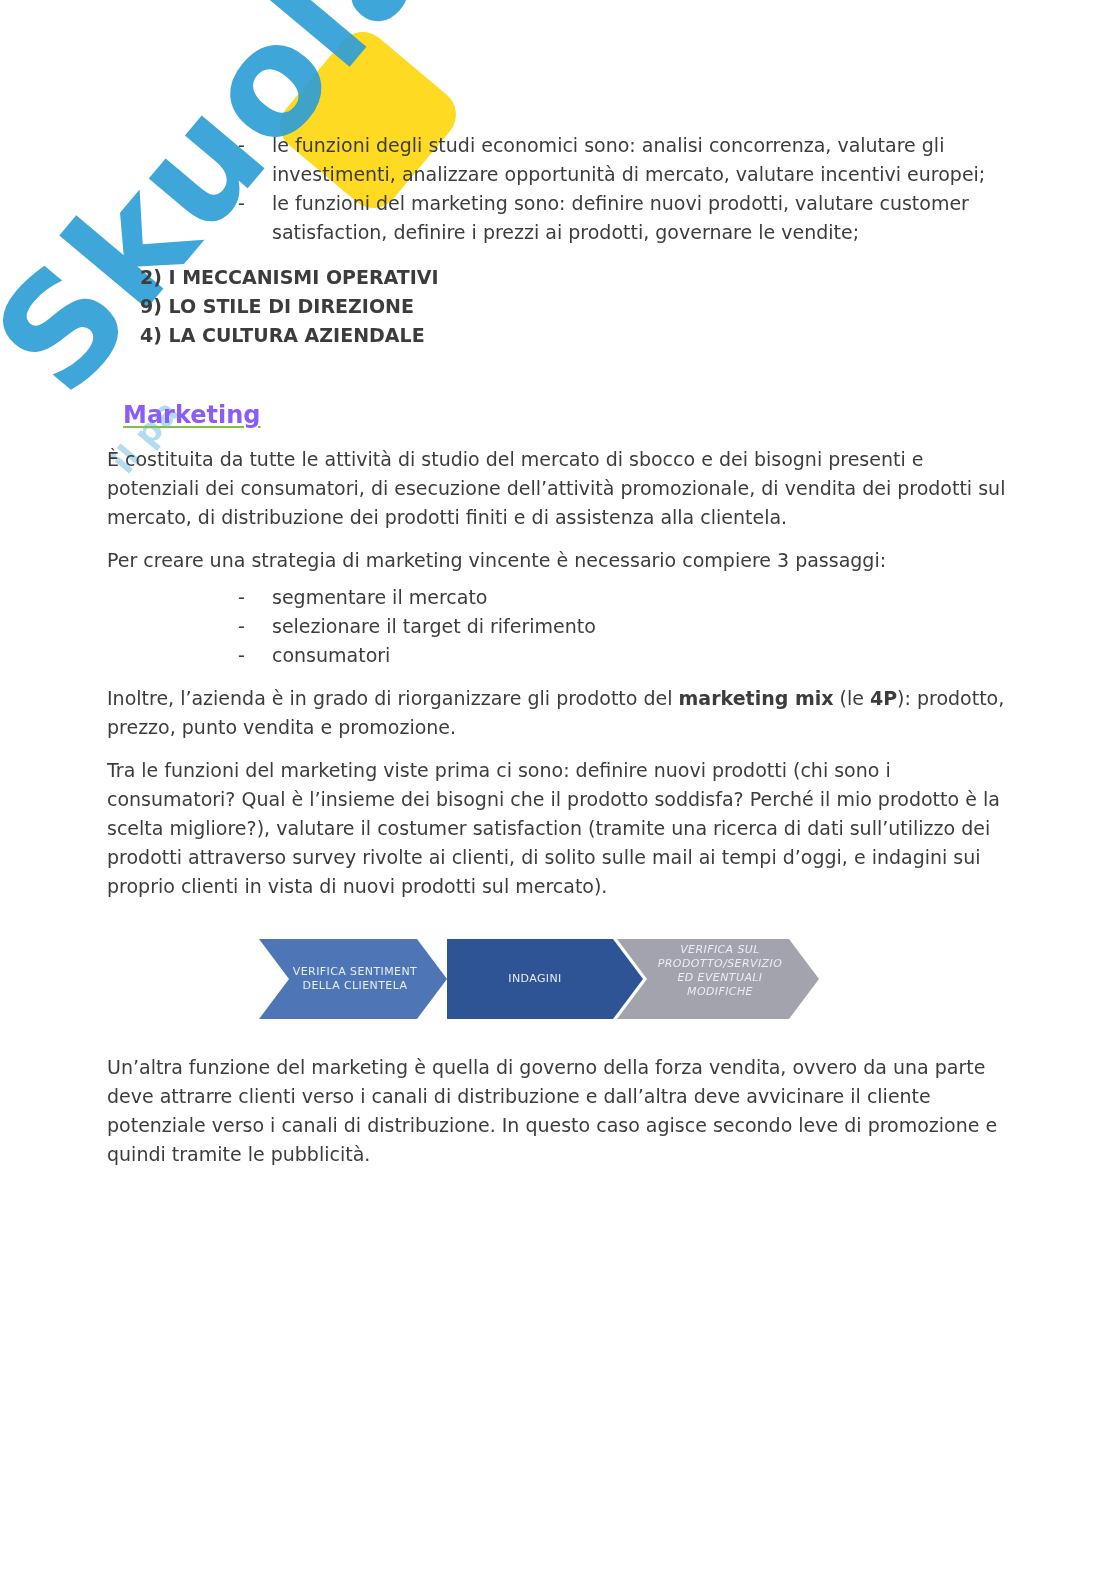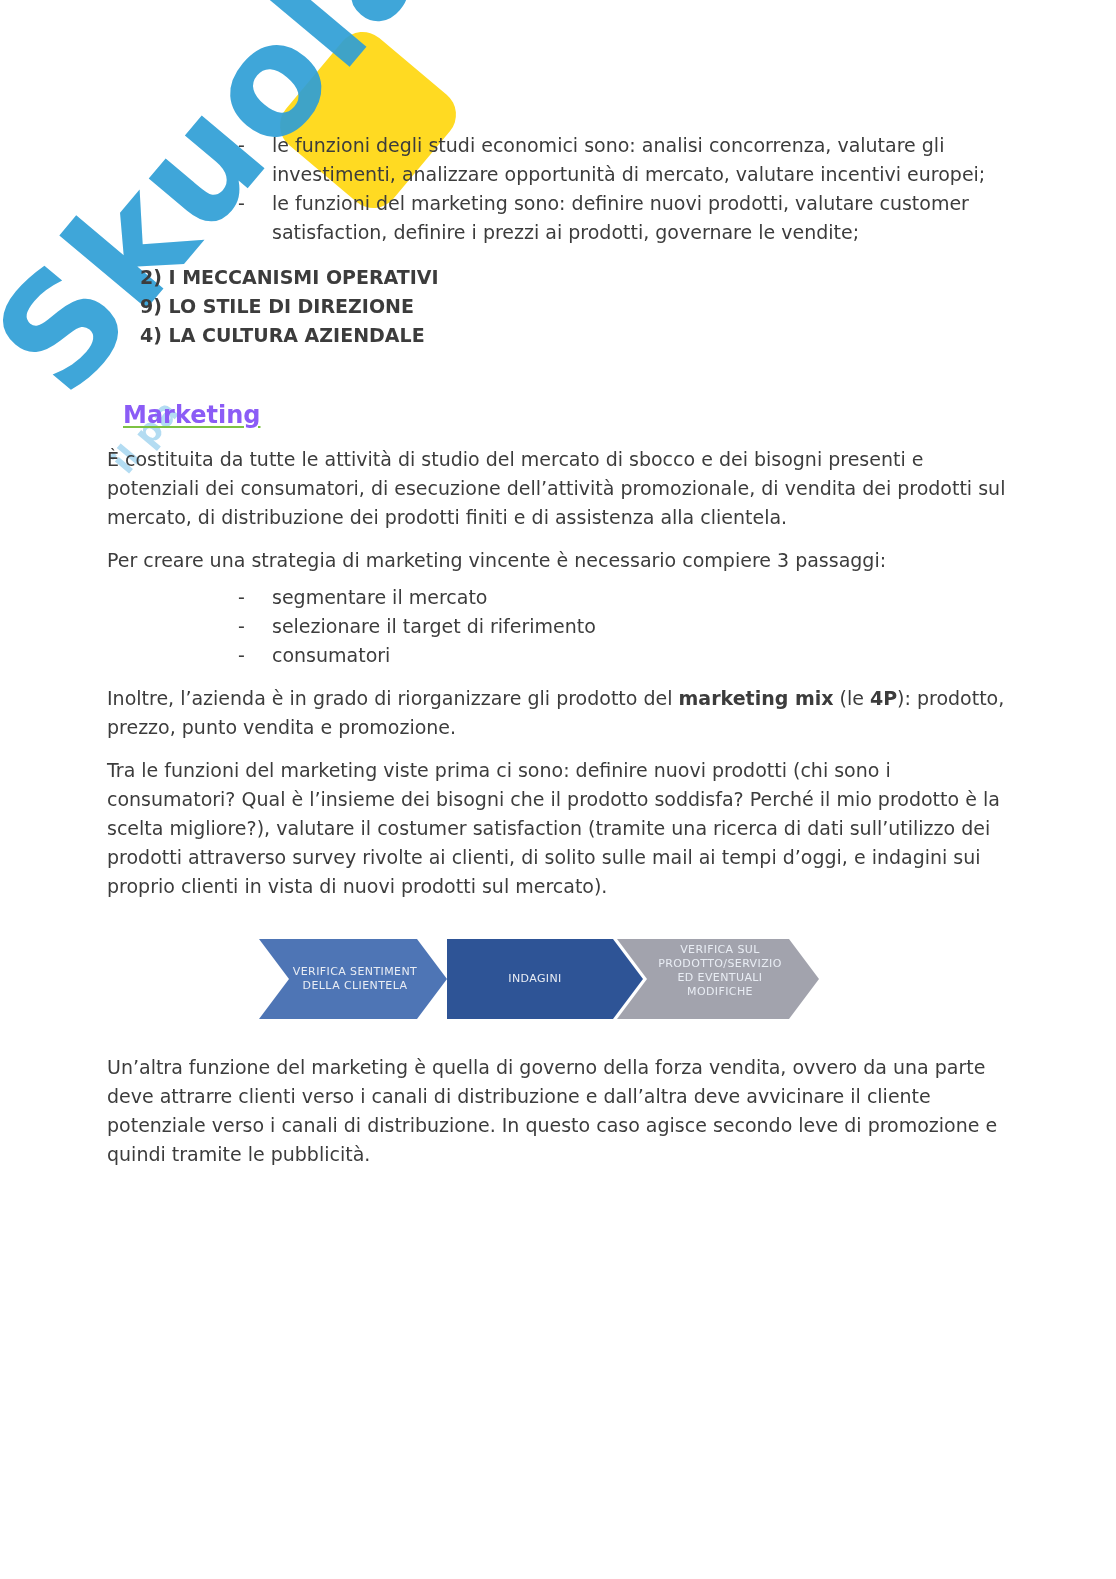--- a/index.html
+++ b/index.html
@@ -112,20 +112,21 @@
     clip-path: polygon(0 0, calc(100% - 30px) 0, 100% 50%, calc(100% - 30px) 100%, 0 100%, 30px 50%);
     padding: 0 28px 0 32px;
     box-sizing: border-box;
   }
   .chev-3 {
     width: 202px;
     margin-left: -26px;
     clip-path: polygon(0 0, calc(100% - 30px) 0, 100% 50%, calc(100% - 30px) 100%, 0 100%, 30px 50%);
     padding: 0 28px 16px 32px;
     box-sizing: border-box;
+    font-style: italic;
   }
 </style>
 </head>
 <body>
 
 <div class="page">
 
   <div class="watermark">
     <div class="wm-yellow" style="background: rgb(255, 216, 22);"></div>
     <div class="wm-text" style="color: rgb(47, 159, 214);">Skuola</div>

